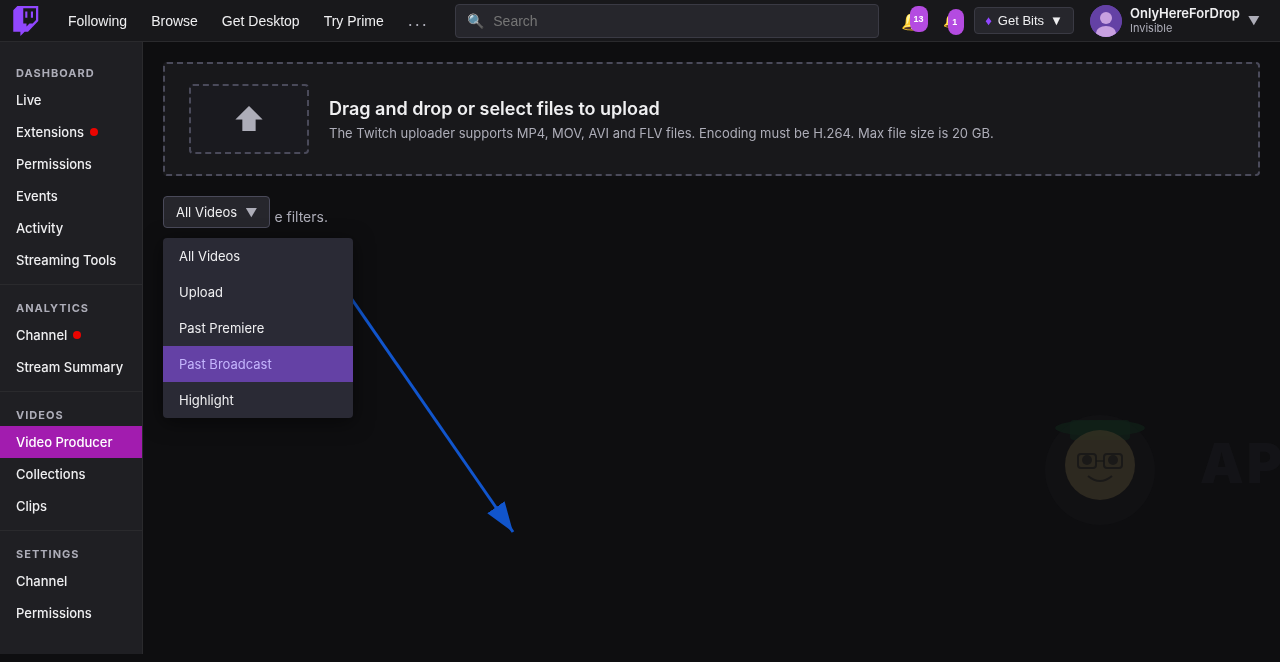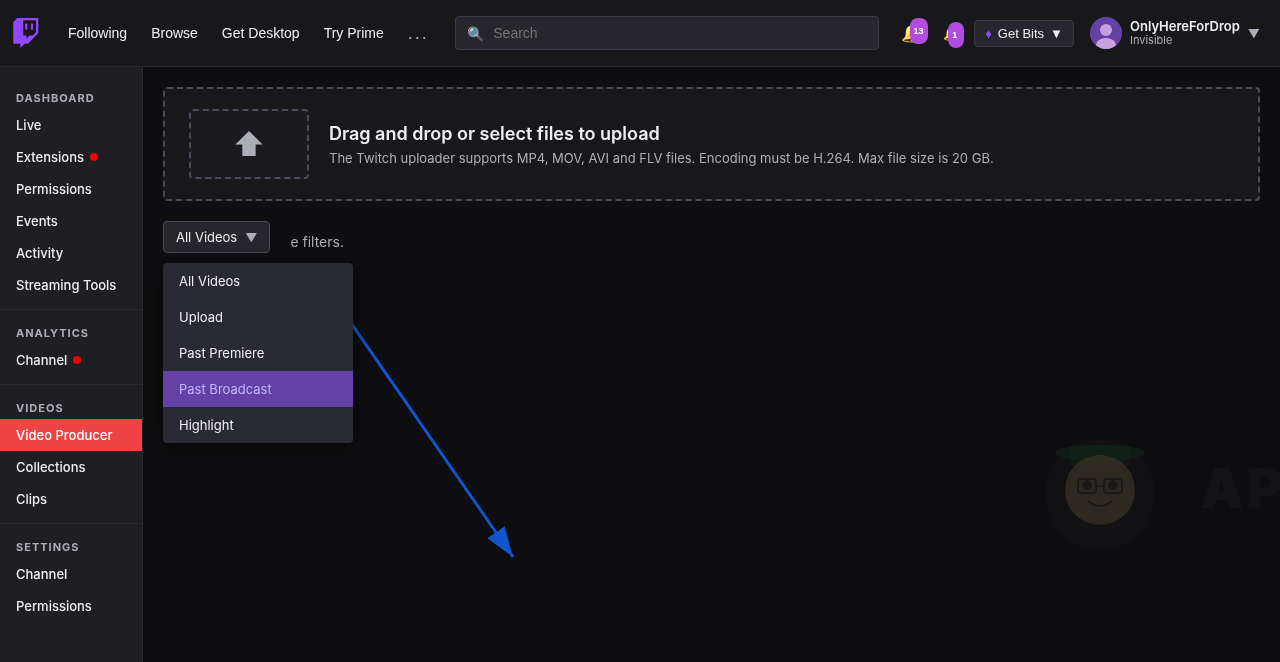--- a/index.html
+++ b/index.html
@@ -1,21 +1,21 @@
 <!DOCTYPE html>
 <html><head>
   <meta charset="utf-8">
   <style>
     * { margin: 0; padding: 0; box-sizing: border-box; }
     body { font-family: 'Inter', Arial, sans-serif; background: #0e0e10; color: #efeff1; width: 1280px; height: 662px; overflow: hidden; }
 
     
     .topnav {
       display: flex; align-items: center;
-      background: #18181b; height: 67px; padding: 0 12px;
+      background: #18181b; height: 42px; padding: 0 12px;
       border-bottom: 1px solid #2a2a2d; position: relative; z-index: 100;
     }
     .topnav-logo {
       width: 30px; height: 30px; margin-right: 16px; flex-shrink: 0;
     }
     .topnav-links { display: flex; align-items: center; gap: 4px; }
     .topnav-link {
       color: #efeff1; background: none; border: none; cursor: pointer;
       padding: 6px 10px; border-radius: 4px; font-size: 14px; font-weight: 500;
     }
@@ -74,21 +74,21 @@
     .sidebar-section-label {
       font-size: 11px; font-weight: 700; color: #adadb8; letter-spacing: 1px;
       padding: 8px 16px 4px; text-transform: uppercase;
     }
     .sidebar-item {
       display: flex; align-items: center; padding: 8px 16px;
       color: #efeff1; cursor: pointer; font-size: 13px; font-weight: 500;
       border-radius: 0; position: relative;
     }
     .sidebar-item.active {
-      background: #ef4444; color: #fff;
+      background: #a21caf; color: #fff;
     }
     .sidebar-item .red-dot {
       width: 8px; height: 8px; background: #eb0400; border-radius: 50%;
       margin-left: 6px;
     }
     .sidebar-divider { height: 1px; background: #2a2a2d; margin: 8px 0; }
 
     
     .main-content {
       flex: 1; background: #0e0e10; padding: 20px; overflow-y: auto; position: relative;
@@ -103,21 +103,21 @@
     }
     .upload-icon-box {
       width: 120px; height: 70px; border: 2px dashed #4a4a5a; border-radius: 4px;
       display: flex; align-items: center; justify-content: center;
       margin-right: 20px; flex-shrink: 0; background: #1a1a1f;
     }
     .upload-text h3 { font-size: 18px; font-weight: 600; color: #efeff1; margin-bottom: 6px; }
     .upload-text p { font-size: 13px; color: #adadb8; }
 
     
-    .filter-row { display: flex; align-items: center; gap: 20px; margin-bottom: 16px; position: relative; }
+    .filter-row { display: flex; align-items: center; gap: 4px; margin-bottom: 16px; position: relative; }
     .filter-dropdown {
       display: flex; align-items: center; gap: 8px;
       background: #26262c; border: 1px solid #4a4a5a; border-radius: 4px;
       padding: 7px 12px; cursor: pointer; font-size: 13px; color: #efeff1;
     }
     .filter-dropdown .dd-arrow { font-size: 12px; color: #adadb8; }
 
     
     .dropdown-menu {
       position: absolute; top: 42px; left: 0; z-index: 200;
@@ -221,20 +221,21 @@
     <div class="sidebar-item">Activity</div>
     <div class="sidebar-item">Streaming Tools</div>
 
     <div class="sidebar-divider"></div>
 
     <div class="sidebar-section-label">ANALYTICS</div>
     <div class="sidebar-item">
       <span>Channel</span>
       <span class="red-dot"></span>
     </div>
+    <div class="sidebar-item">Stream Summary</div>
 
     <div class="sidebar-divider"></div>
 
     <div class="sidebar-section-label">VIDEOS</div>
     <div class="sidebar-item active">Video Producer</div>
     <div class="sidebar-item">Collections</div>
     <div class="sidebar-item">Clips</div>
 
     <div class="sidebar-divider"></div>
 

